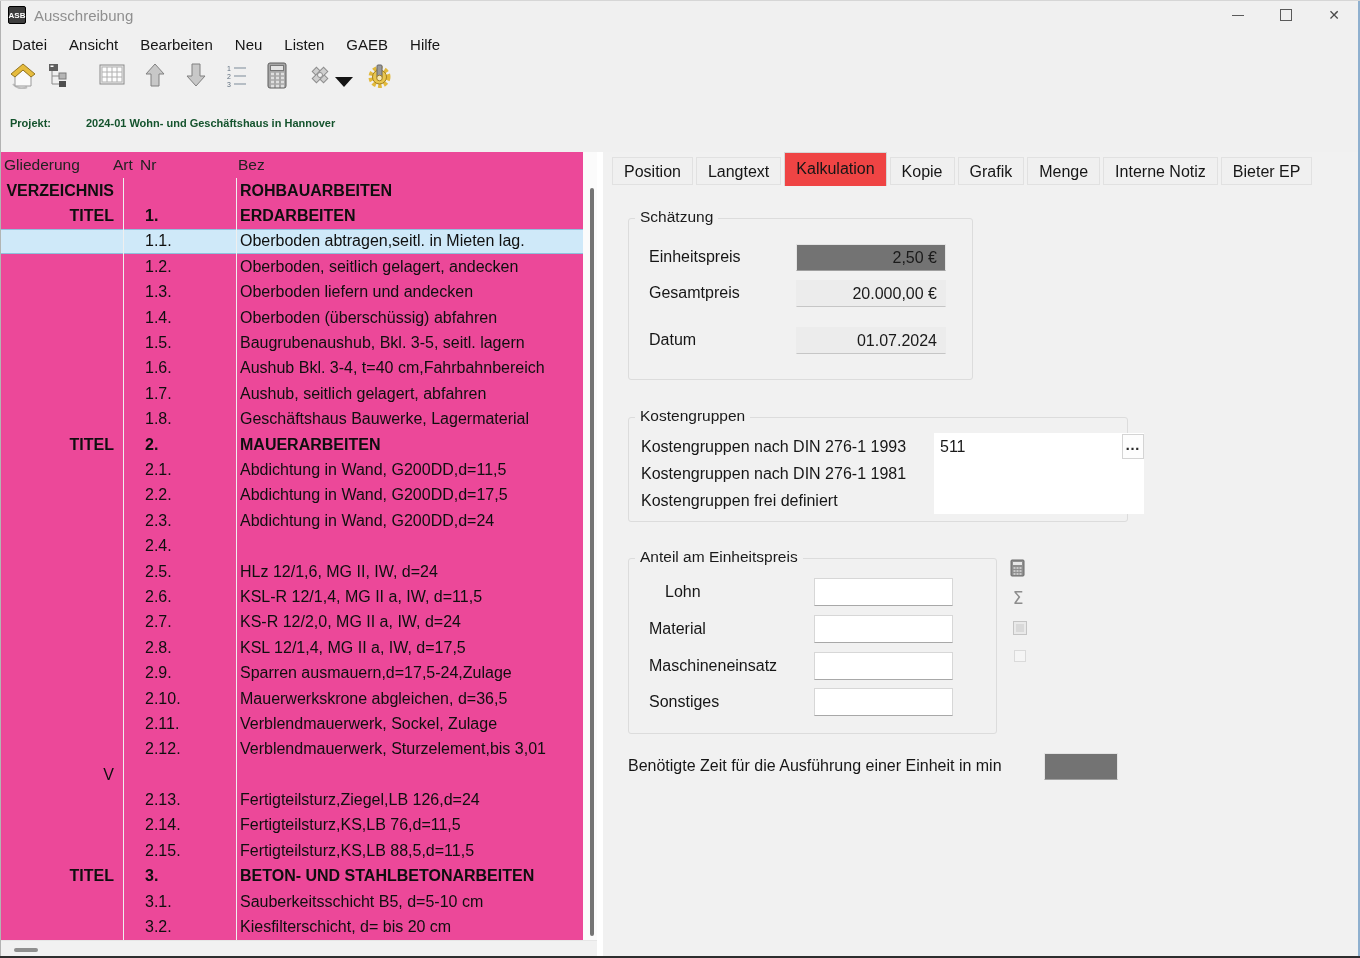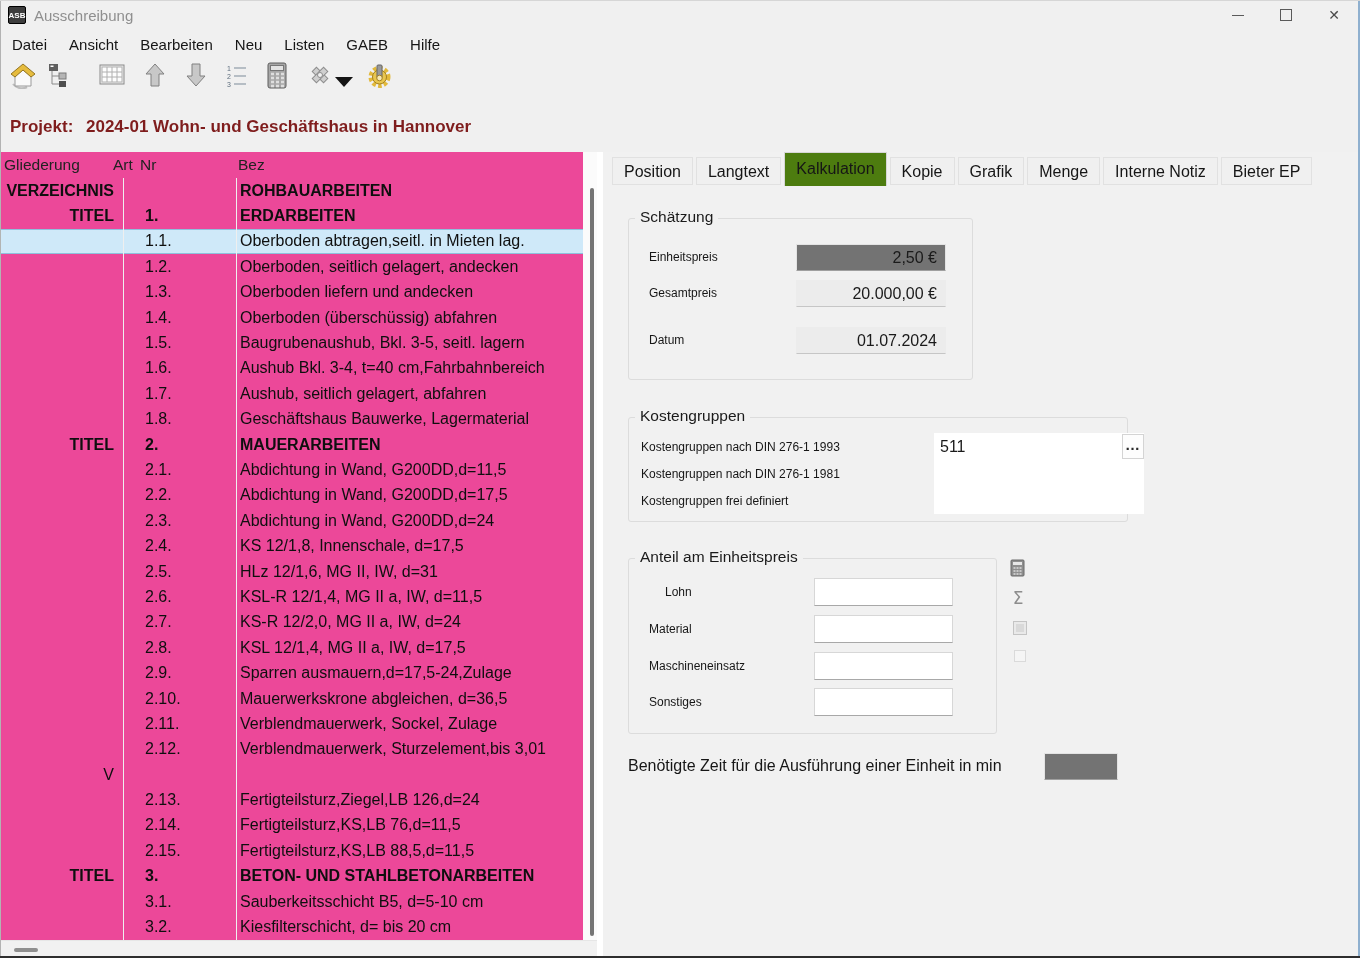--- a/index.html
+++ b/index.html
@@ -25,21 +25,21 @@
   
   .menubar{position:absolute;left:2px;top:31px;height:26px;display:flex;align-items:center;font-size:15px;color:#161616;}
   .menu-item{padding:3px 11px;}
   .menu-item:first-child{padding-left:10px;}
 
   
   .toolbar{position:absolute;left:0;top:57px;height:44px;right:0;}
   .tool-btn{position:absolute;width:30px;height:30px;display:flex;align-items:center;justify-content:flex-start;}
 
   
-  .projectbar{position:absolute;left:0;top:104px;height:44px;right:0;font-weight:bold;font-size:17px;color:#7f1d1d;}
+  .projectbar{position:absolute;left:0;top:104px;height:44px;right:0;font-weight:bold;font-size:11px;color:#14532d;}
   .proj-label{position:absolute;left:10px;top:13px;}
   .proj-value{position:absolute;left:86px;top:13px;}
 
   
   .listpanel{position:absolute;left:0;top:152px;width:583px;height:950px;background:#ec4899;}
   .listheader{position:relative;height:26px;font-size:15.5px;color:#222;}
   .col-head{position:absolute;top:4px;}
   .listrows{position:absolute;left:0;top:26px;right:0;}
   .lrow{display:grid;grid-template-columns:124px 113px 1fr;height:25.4px;align-items:center;
     font-size:16px;color:#0f0f0f;box-sizing:border-box;}
@@ -54,30 +54,30 @@
   .vthumb{position:absolute;left:7px;top:36px;width:4px;height:748px;background:#757575;border-radius:2px;}
   .hscroll{position:absolute;left:0;top:940px;width:597px;height:18px;background:#f1f1f1;border-top:1px solid #e6e6e6;box-sizing:border-box;}
   .hthumb{position:absolute;left:14px;top:7px;width:24px;height:4px;background:#8f8f8f;border-radius:2px;}
   .splitter{position:absolute;left:597px;top:152px;width:6px;height:806px;background:#ffffff;}
 
   
   .rpanel{position:absolute;left:603px;top:152px;right:0;bottom:0;background:#f1f1f1;}
   .tabbar{position:absolute;left:0;top:0;right:0;height:33px;display:flex;align-items:flex-end;padding-left:9px;gap:3px;}
   .tab{height:28px;line-height:28px;padding:0 11px;font-size:16px;color:#161616;background:#f0f0f0;
     border:1px solid #e1e1e1;box-sizing:border-box;}
-  .tab.active{height:34px;line-height:32px;background:#4d7c0f;border:1px solid #d6d6d6;border-bottom:none;
+  .tab.active{height:34px;line-height:32px;background:#ef4444;border:1px solid #d6d6d6;border-bottom:none;
     margin-bottom:-1px;z-index:2;}
 
   .groupbox{position:absolute;border:1px solid #dcdcdc;border-radius:3px;box-sizing:border-box;}
   .gb-label{position:absolute;top:-11px;left:6px;background:#f1f1f1;padding:0 5px;font-size:15.5px;color:#1a1a1a;white-space:nowrap;}
   .gb-schaetzung{left:25px;top:66px;width:345px;height:162px;}
   .gb-kosten{left:25px;top:265px;width:500px;height:105px;padding-left:33px;}
   .gb-anteil{left:25px;top:406px;width:369px;height:176px;}
 
-  .gb-field-label{position:absolute;font-size:12px;color:#161616;line-height:20px;white-space:nowrap;}
+  .gb-field-label{position:absolute;font-size:16px;color:#161616;line-height:20px;white-space:nowrap;}
   .fld{position:absolute;font-family:"Liberation Sans",sans-serif;font-size:16px;color:#1a1a1a;
     box-sizing:border-box;padding:0 8px;background:#737373;border:1px solid #e3e3e3;border-bottom-color:#9f9f9f;outline:none;}
   .fld-right{text-align:right;}
   .fld-ro{background:#ececec;border-color:#ececec;border-bottom-color:#c6c6c6;}
   .fld-plain{border:none;background:#fff;padding:0 6px;}
   .fld-anteil{border:1px solid #d7d7d7;border-bottom-color:#a8a8a8;background:#fff;}
   .browse-btn{position:absolute;left:493px;top:16px;width:22px;height:25px;background:#fdfdfd;border:1px solid #d4d4d4;
     box-sizing:border-box;text-align:center;line-height:20px;font-size:15px;font-weight:bold;color:#2a2a2a;letter-spacing:1px;}
 
   .side-icon{position:absolute;width:20px;height:20px;display:flex;align-items:center;justify-content:center;}
@@ -274,26 +274,25 @@
           <div class="cb">Abdichtung in Wand, G200DD,d=17,5</div>
         </div>
         <div class="lrow">
           <div class="cg"></div>
           <div class="cn">2.3.</div>
           <div class="cb">Abdichtung in Wand, G200DD,d=24</div>
         </div>
         <div class="lrow">
           <div class="cg"></div>
           <div class="cn">2.4.</div>
-          <div class="cb">KS 12/1,8, Innenschale, d=17,5</div>
         </div>
         <div class="lrow">
           <div class="cg"></div>
           <div class="cn">2.5.</div>
-          <div class="cb">HLz 12/1,6, MG II, IW, d=31</div>
+          <div class="cb">HLz 12/1,6, MG II, IW, d=24</div>
         </div>
         <div class="lrow">
           <div class="cg"></div>
           <div class="cn">2.6.</div>
           <div class="cb">KSL-R 12/1,4, MG II a, IW, d=11,5</div>
         </div>
         <div class="lrow">
           <div class="cg"></div>
           <div class="cn">2.7.</div>
           <div class="cb">KS-R 12/2,0, MG II a, IW, d=24</div>

